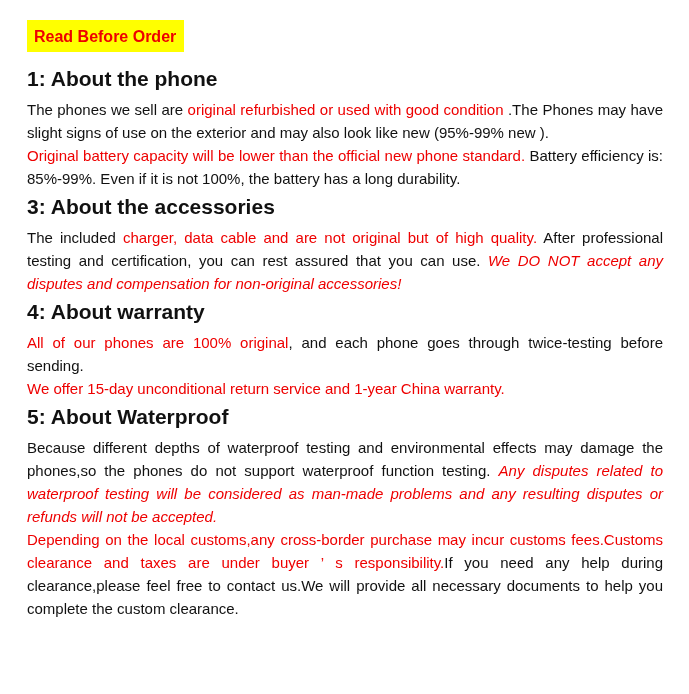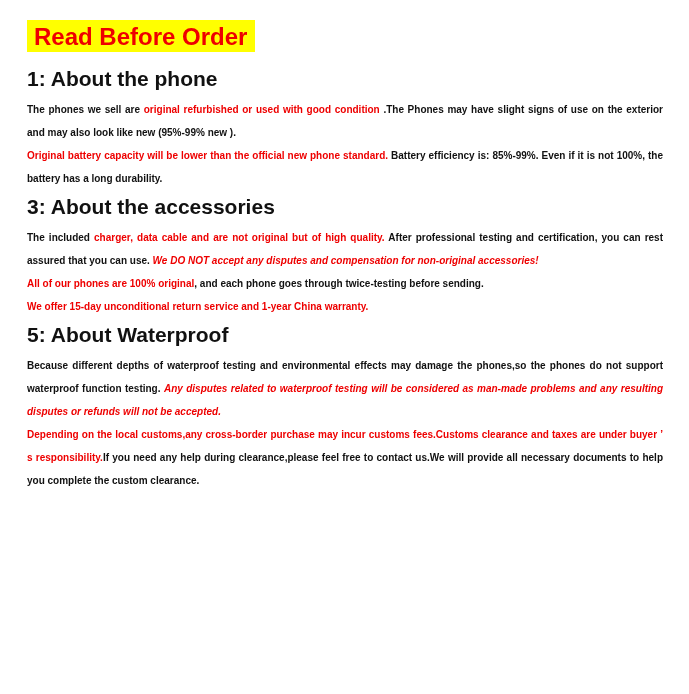--- a/index.html
+++ b/index.html
@@ -20,38 +20,38 @@
     width: 689px;
     padding: 20px 26px 0 27px;
   }
   .title-row {
     margin: 0 0 15px 0;
   }
   .title-highlight {
     display: inline-block;
     background: #ffff00;
     color: #ee0000;
-    font-size: 24px;
+    font-size: 16px;
     line-height: 25px;
     padding: 4px 8px 3px 7px;
     font-weight: bold;
   }
   h2.section-heading {
     font-size: 21px;
     line-height: 23px;
     margin: 5px 0 8px 0;
     color: #111111;
     font-weight: bold;
   }
   p.body-para {
-    font-size: 10px;
+    font-size: 15px;
     line-height: 23px;
     margin: 0;
     text-align: justify;
-    font-weight: bold;
+    font-weight: normal;
   }
   .seg-black { color: #111111; }
   .seg-red { color: #ee0000; }
   .seg-red-i { color: #ee0000; font-style: italic; }
 </style>
 </head>
 <body>
 
 <div class="page">
 
@@ -73,20 +73,21 @@
   </section>
 
   <section>
     <h2 class="section-heading">3: About the accessories</h2>
     <p class="body-para">
       <span class="seg-black">The included </span><span class="seg-red">charger, data cable and are not original but of high quality.</span><span class="seg-black"> After professional testing and certification, you can rest assured that you can use. </span><span class="seg-red-i">We DO NOT accept any disputes and compensation for non-original accessories!</span>
     </p>
   </section>
 
   <section>
+    <h2 class="section-heading">4: About warranty</h2>
     <p class="body-para">
       <span class="seg-red">All of our phones are 100% original</span><span class="seg-black">, and each phone goes through twice-testing before sending.</span><br>
       <span class="seg-red">We offer 15-day unconditional return service and 1-year China warranty.</span>
     </p>
   </section>
 
   <section>
     <h2 class="section-heading">5: About Waterproof</h2>
     <p class="body-para">
       <span class="seg-black">Because different depths of waterproof testing and environmental effects may damage the phones,so the phones do not support waterproof function testing. </span><span class="seg-red-i">Any disputes related to waterproof testing will be considered as man-made problems and any resulting disputes or refunds will not be accepted.</span>

